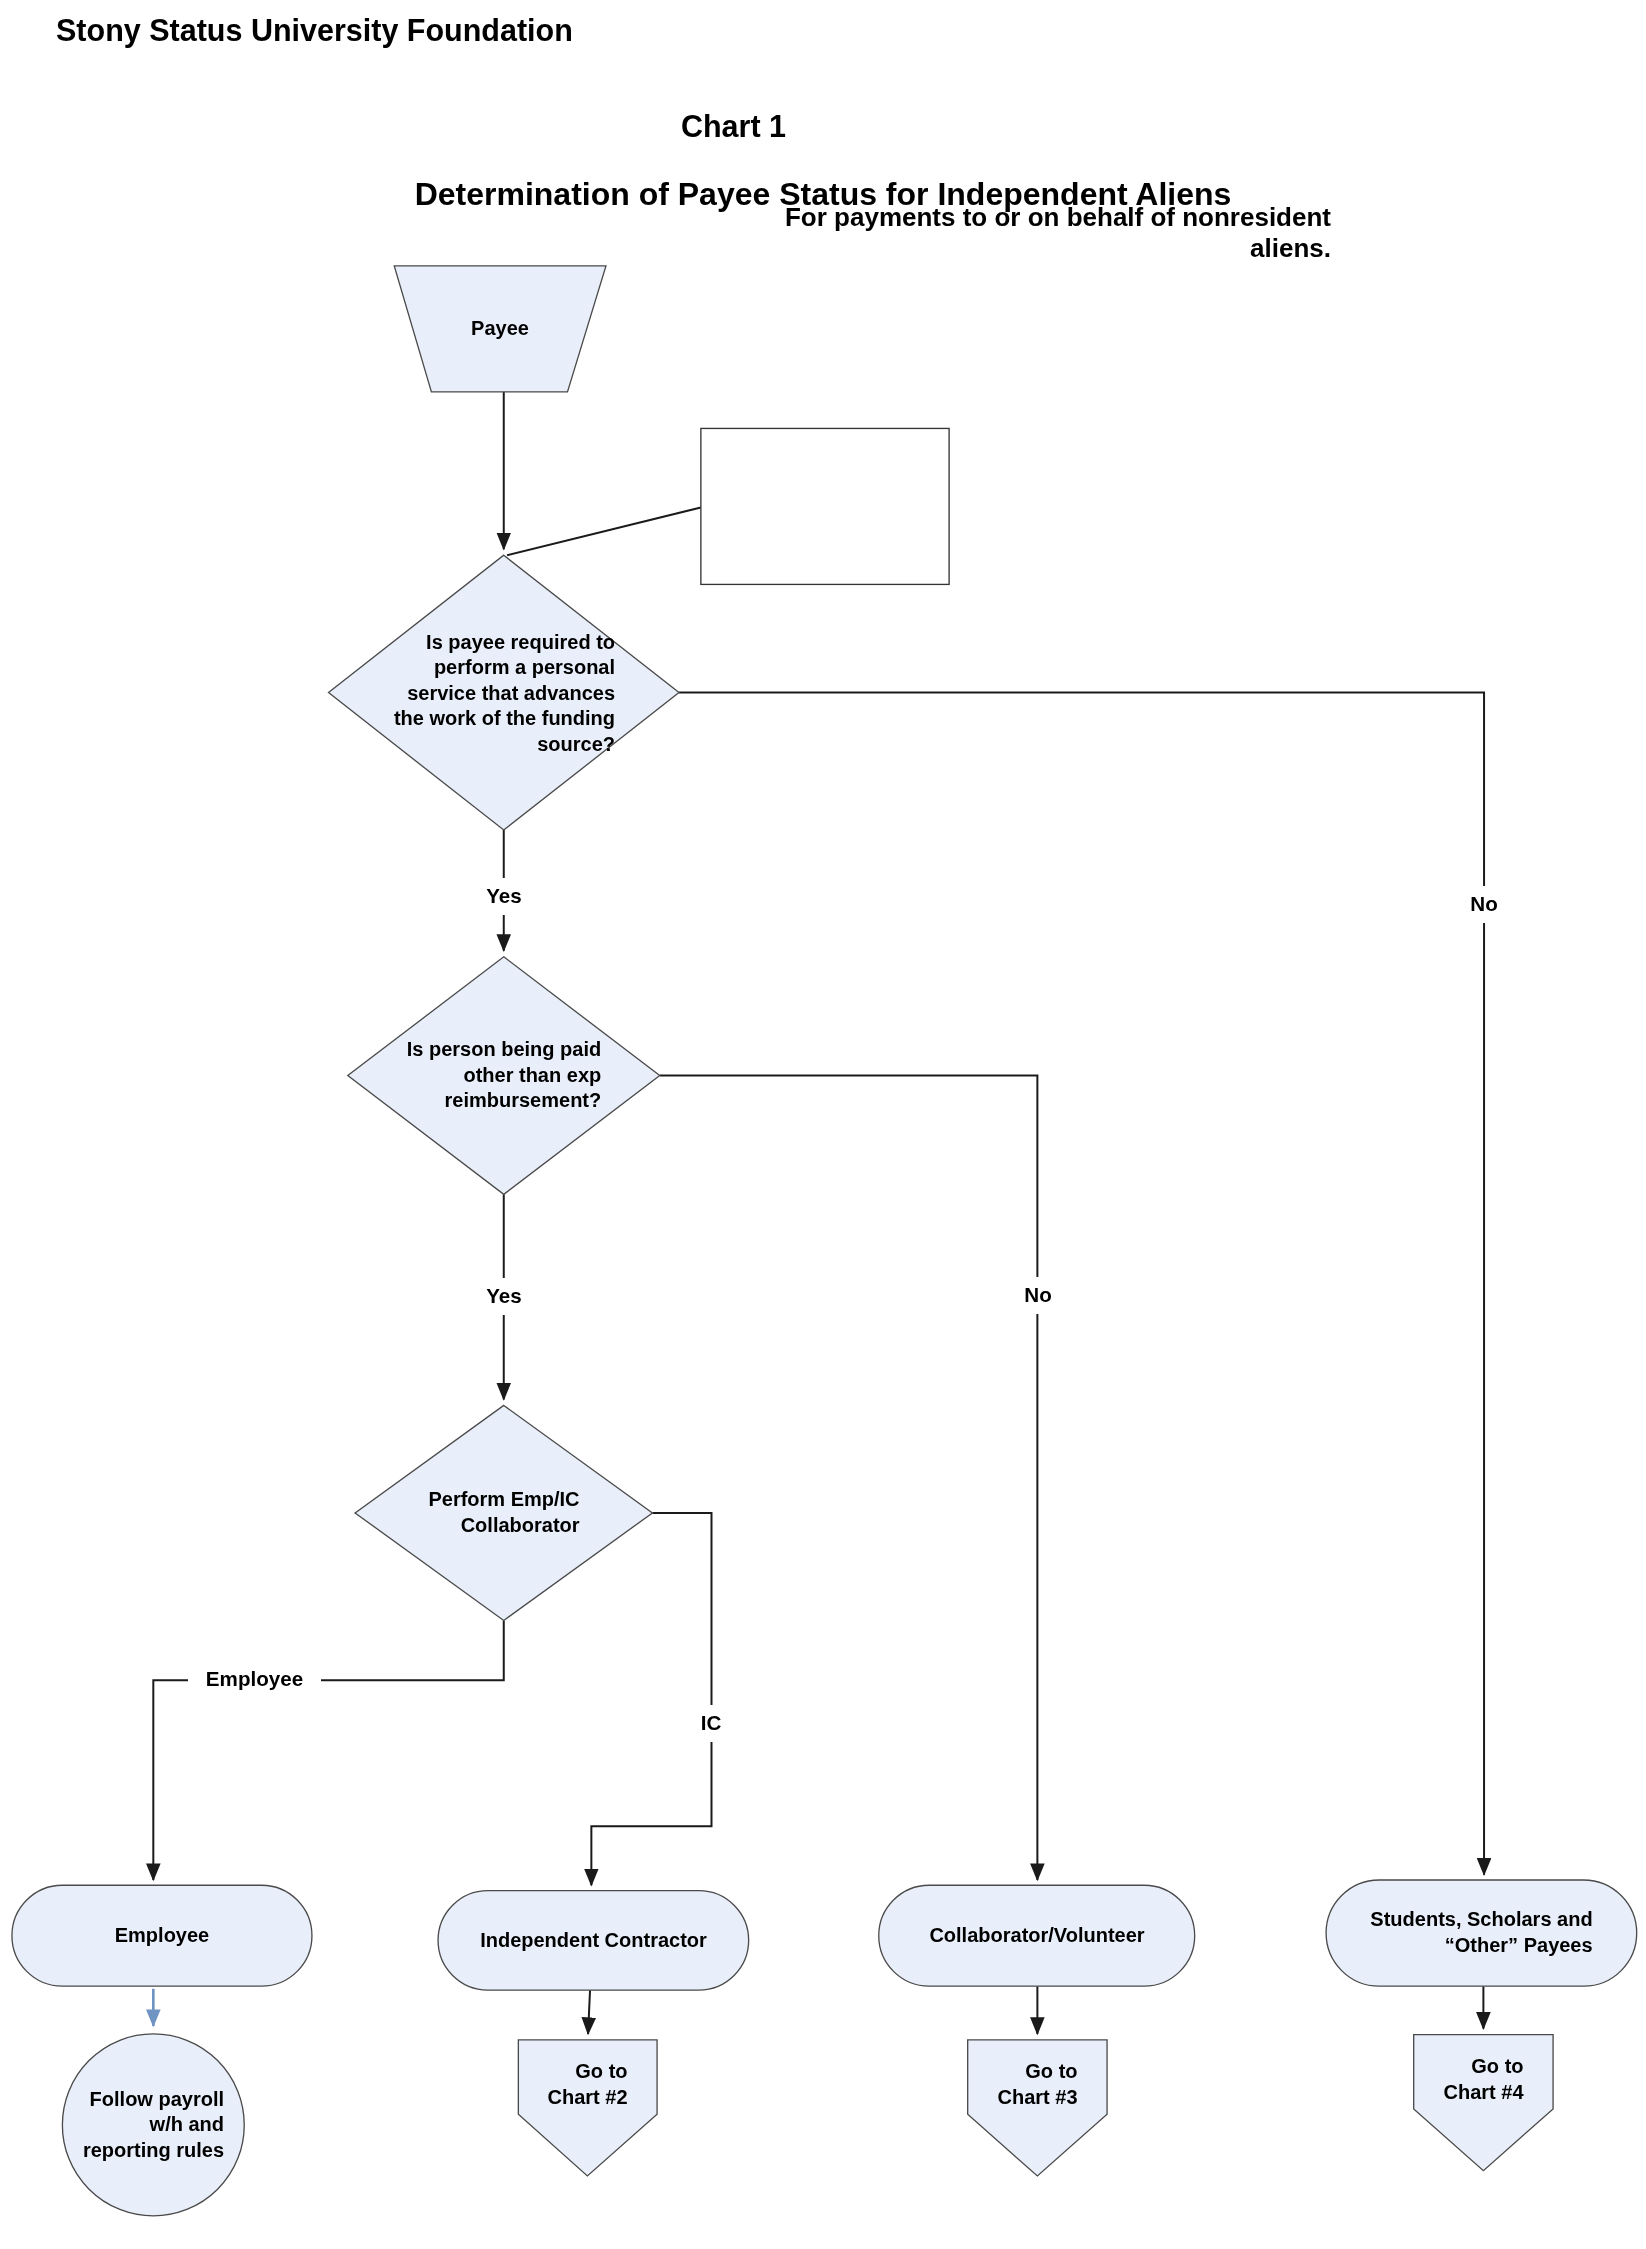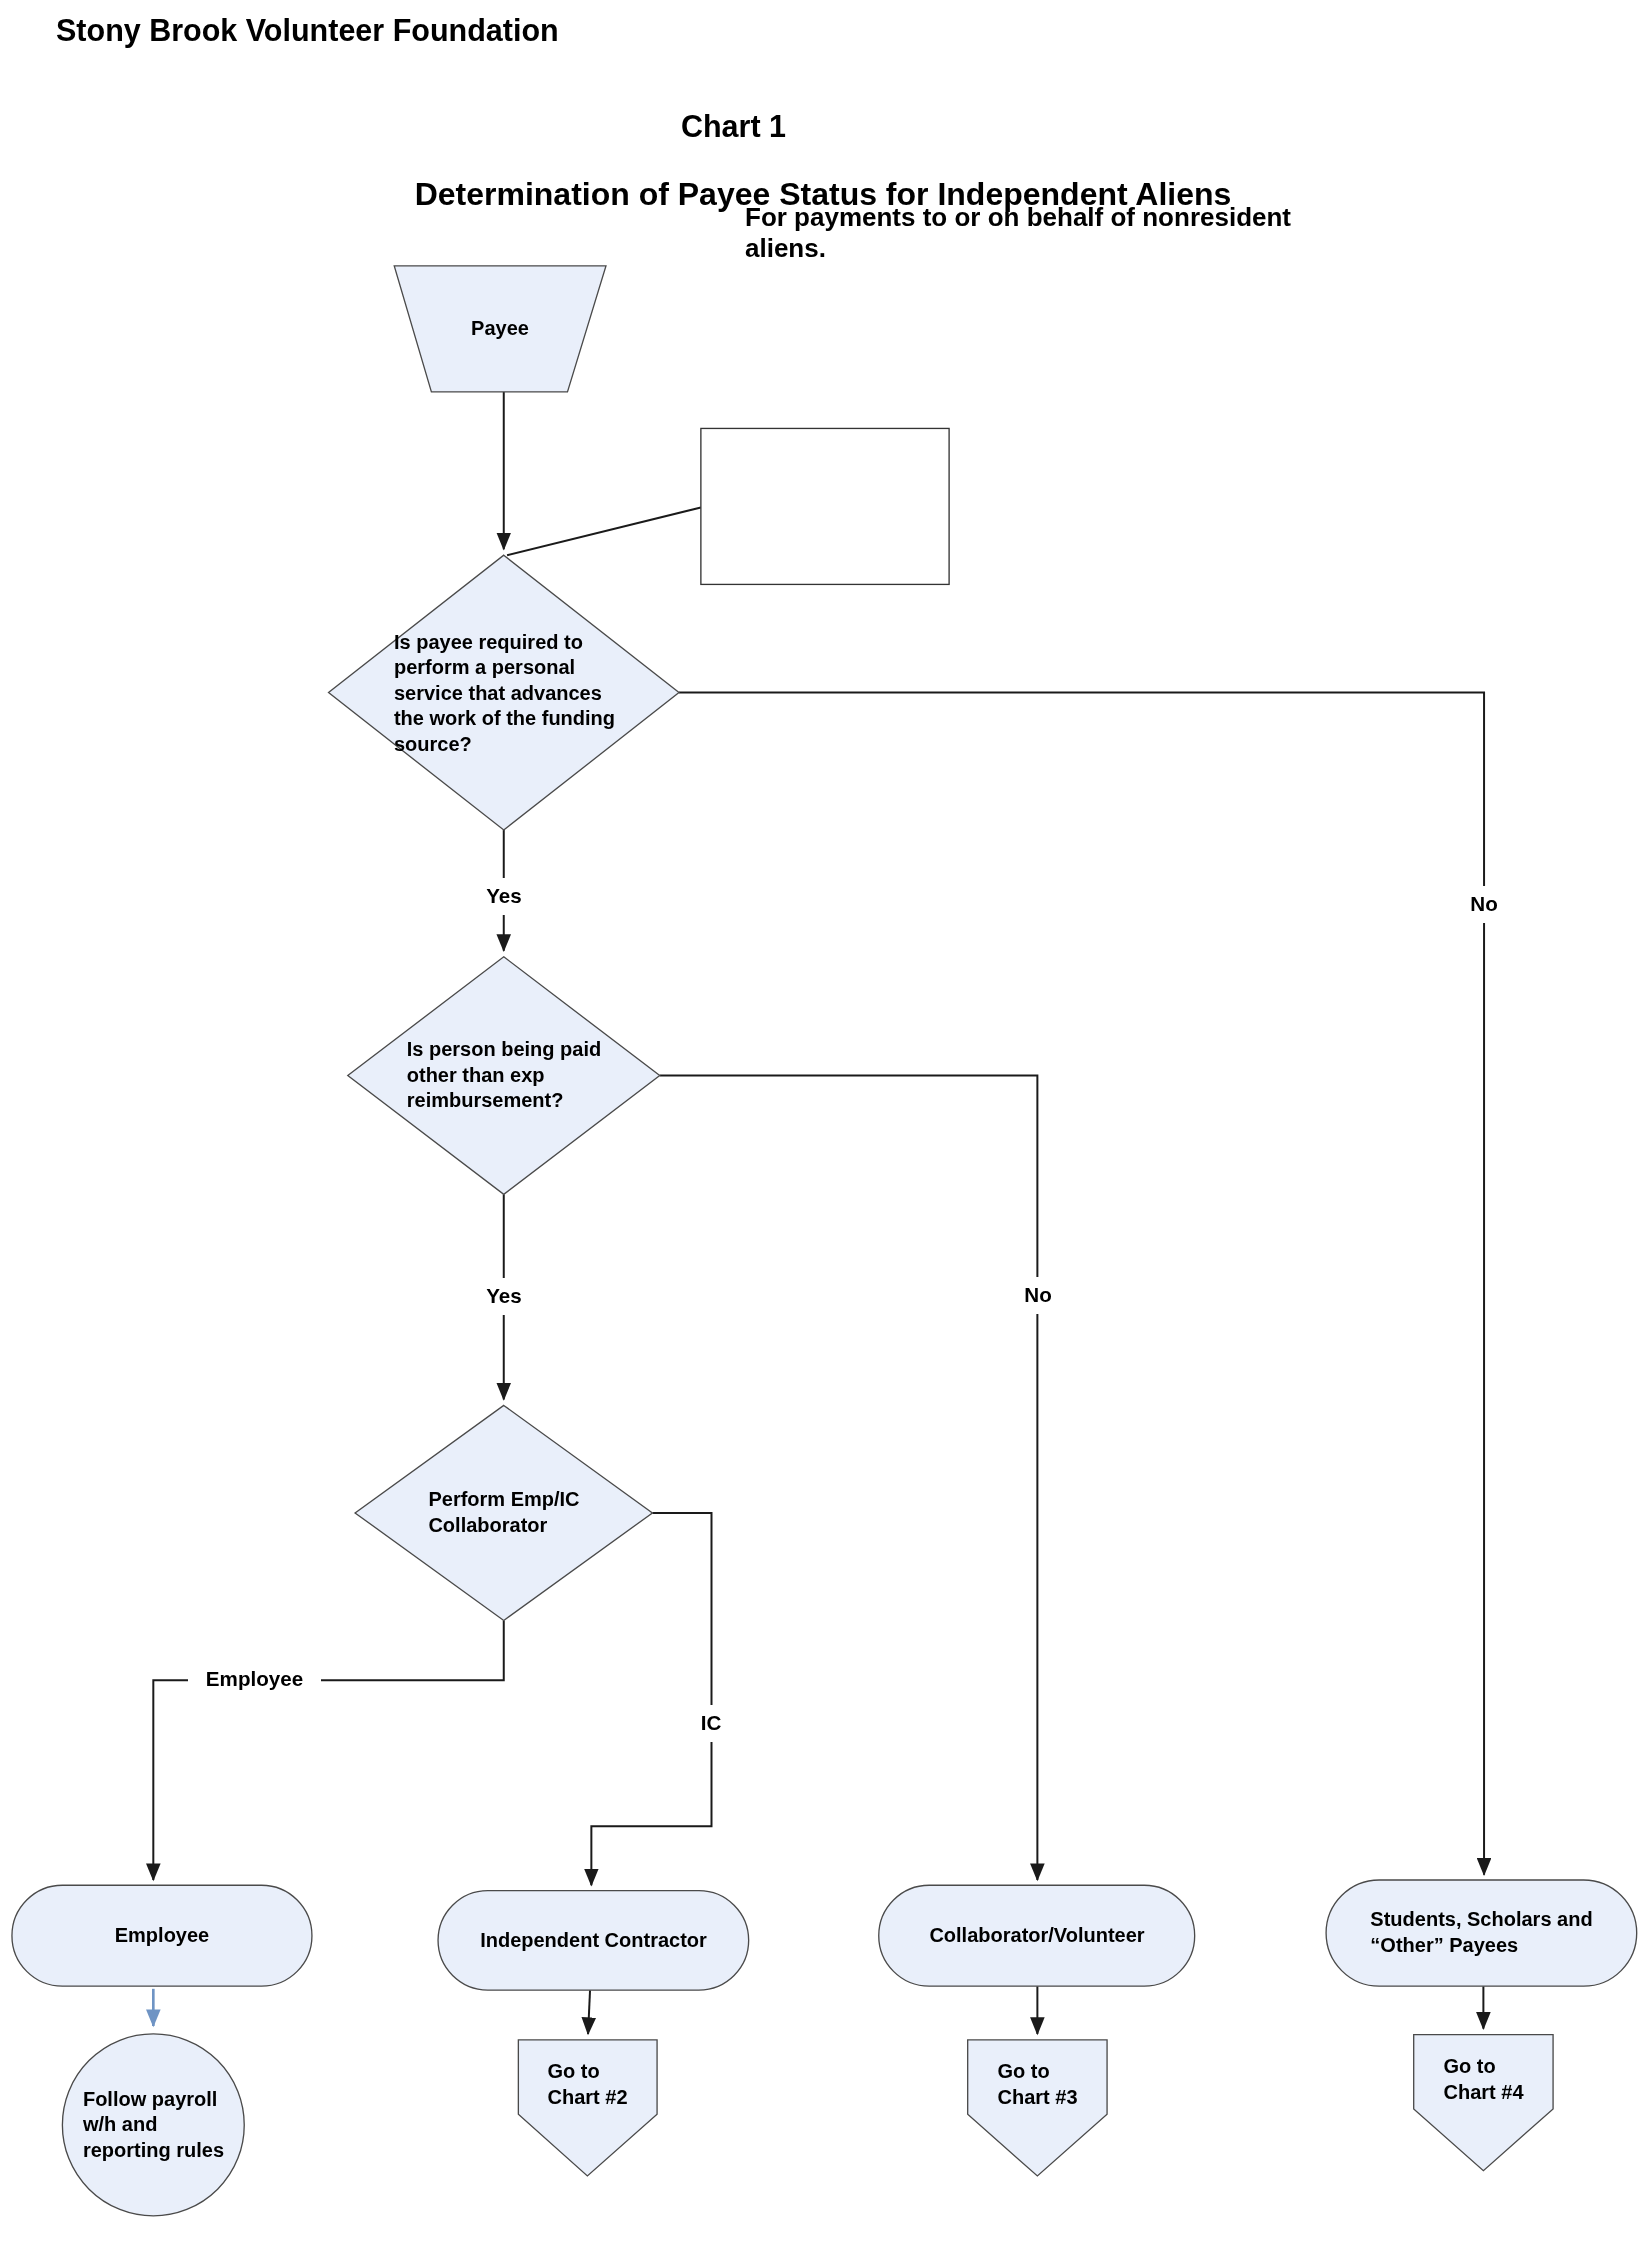--- a/index.html
+++ b/index.html
@@ -12,21 +12,21 @@
     font-weight: bold;
     color: #000000;
     overflow: hidden;
   }
   svg.layer { position:absolute; left:0; top:0; }
   .txt {
     position:absolute;
     display:flex;
     align-items:center;
     justify-content:center;
-    text-align:left;
+    text-align:right;
     white-space:pre-line;
     color:#000;
   }
   .org      { font-size:30.5px; justify-content:flex-start; text-align:left; }
   .h-chart  { font-size:30.5px; }
   .h-title  { font-size:32px; }
   .h-sub    { font-size:26px; }
   .node     { font-size:20px; line-height:1.28; }
   .lbl      { font-size:20.6px; background:#ffffff; line-height:1; }
   .footer   { font-size:22.6px; justify-content:flex-start; text-align:left; }
@@ -67,21 +67,21 @@
     <rect x="18" y="2840" width="452" height="152" rx="76" fill="#e9effa" stroke="#4a4a4a" stroke-width="2"></rect>
     <rect x="660" y="2848" width="468" height="150" rx="75" fill="#e9effa" stroke="#4a4a4a" stroke-width="2"></rect>
     <rect x="1324" y="2840" width="476" height="152" rx="76" fill="#e9effa" stroke="#4a4a4a" stroke-width="2"></rect>
     <rect x="1998" y="2832" width="468" height="160" rx="80" fill="#e9effa" stroke="#4a4a4a" stroke-width="2"></rect>
     <circle cx="231" cy="3201" r="137" fill="#e9effa" stroke="#4a4a4a" stroke-width="2"></circle>
     <polygon points="781,3073 990,3073 990,3185 885,3278 781,3185" fill="#e9effa" stroke="#4a4a4a" stroke-width="2"></polygon>
     <polygon points="1458,3073 1668,3073 1668,3185 1563,3278 1458,3185" fill="#e9effa" stroke="#4a4a4a" stroke-width="2"></polygon>
     <polygon points="2130,3065 2340,3065 2340,3177 2235,3270 2130,3177" fill="#e9effa" stroke="#4a4a4a" stroke-width="2"></polygon>
   </svg>
 
-  <div class="txt org" style="left:56px; top:10px; width:929px; height:40px;">Stony Brook Volunteer Foundation</div>
+  <div class="txt org" style="left:56px; top:10px; width:929px; height:40px;">Stony Status University Foundation</div>
   <div class="txt h-chart" style="left:0px; top:106px; width:1467px; height:40px;">Chart 1</div>
   <div class="txt h-title" style="left:0px; top:173px; width:1646px; height:42px;">Determination of Payee Status for Independent Aliens</div>
   <div class="txt h-sub" style="left:745px; top:218px; width:586px; height:29px;">For payments to or on behalf of nonresident aliens.</div>
 
   <div class="txt node" style="left:394px; top:266px; width:212px; height:126px;">Payee</div>
   <div class="txt node" style="left:345px; top:584px; width:319px; height:219px;">Is payee required to
 perform a personal
 service that advances
 the work of the funding
 source?</div>

